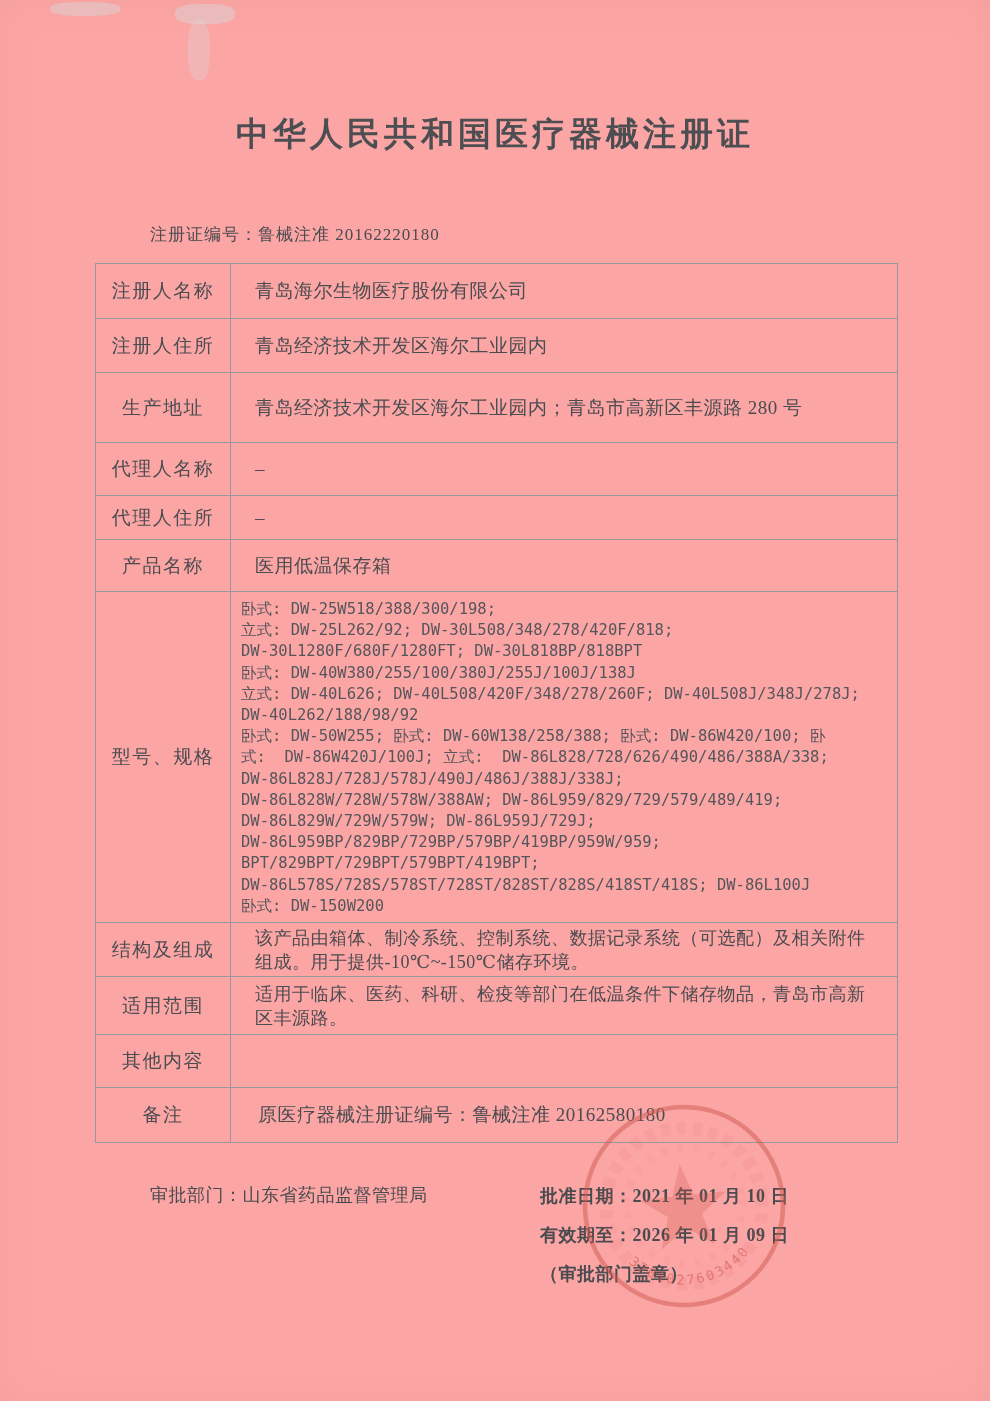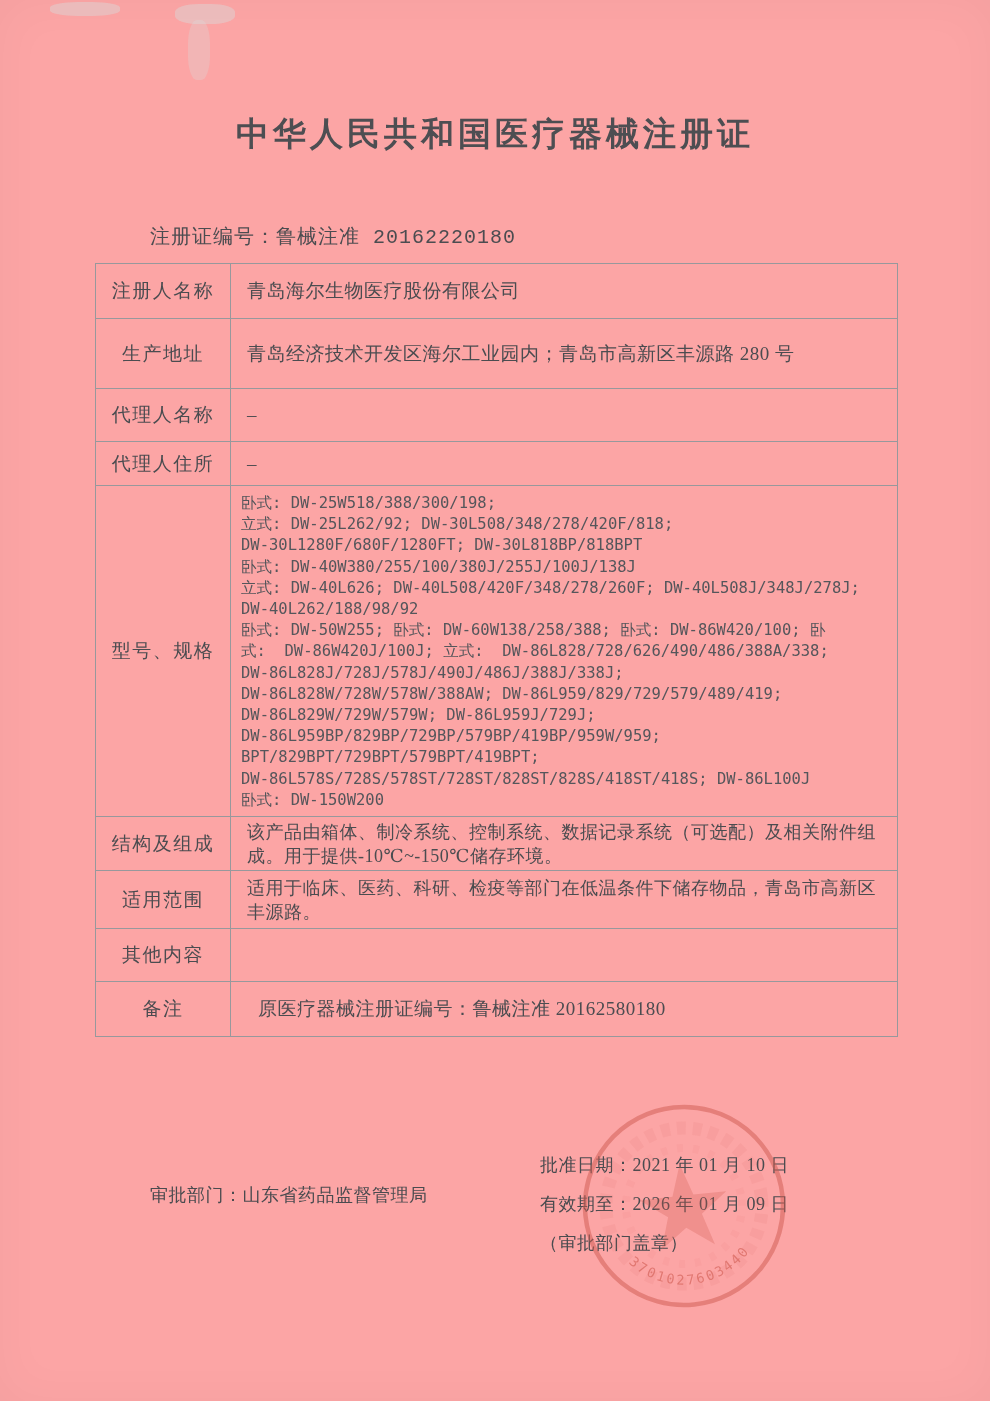--- a/index.html
+++ b/index.html
@@ -10,40 +10,40 @@
     box-shadow:inset 0 0 50px rgba(0,0,0,0.035);
   }
   .smudge{position:absolute;background:#d9d9d9;opacity:.45;border-radius:40%;}
   .s1{left:50px;top:2px;width:70px;height:14px;}
   .s2{left:175px;top:4px;width:60px;height:20px;}
   .s3{left:188px;top:20px;width:22px;height:60px;opacity:.3;}
   .title{
     position:absolute;top:112px;left:0;width:100%;margin:0;
     text-align:center;font-size:33px;font-weight:600;letter-spacing:4px;color:#4d4e52;
   }
-  .regline{position:absolute;left:150px;top:223px;font-size:20px;letter-spacing:1px;color:#4b4c50;font-family:Liberation Mono, monospace;}
+  .regline{position:absolute;left:150px;top:223px;font-size:17px;letter-spacing:1px;color:#4b4c50;}
   .cert-table{
     position:absolute;left:95px;top:263px;width:803px;
     border-collapse:collapse;table-layout:fixed;
   }
   .cert-table col.c1{width:135px;}
   .cert-table th,.cert-table td{
     border:1px solid #97989c;font-weight:normal;vertical-align:middle;
   }
   .cert-table th{font-size:19px;text-align:center;letter-spacing:1.5px;padding:0;color:#4b4c50;}
-  .cert-table td{font-size:19px;padding:2px 16px;letter-spacing:.5px;color:#4b4c50;}
+  .cert-table td{font-size:19px;padding:2px 24px;letter-spacing:.5px;color:#4b4c50;}
   .model-cell{padding:7px 10px 5px 10px !important;}
   .model-line{
     font-family:"DejaVu Sans Mono",monospace;
     font-size:15.5px;line-height:21.2px;letter-spacing:0;
     color:#55565b;white-space:pre;
   }
   .note-value{padding-left:27px !important;}
   .footer-left{position:absolute;left:150px;top:1183px;font-size:18px;letter-spacing:.5px;}
-  .footer-right{position:absolute;left:540px;top:1152px;font-size:18px;letter-spacing:.5px;}
+  .footer-right{position:absolute;left:540px;top:1183px;font-size:18px;letter-spacing:.5px;font-weight:bold;}
   .footer-right .fline{height:39px;line-height:26px;}
   .seal{position:absolute;left:570px;top:1092px;width:228px;height:228px;pointer-events:none;}
 </style>
 </head>
 <body>
 
 <div class="page">
   <div class="smudge s1"></div>
   <div class="smudge s2"></div>
   <div class="smudge s3"></div>
@@ -57,31 +57,39 @@
   <table class="cert-table">
     <colgroup>
         <col class="c1">
         <col class="c2">
       </colgroup>
     <tbody>
       <tr style="height:55px">
         <th>注册人名称</th>
         <td>青岛海尔生物医疗股份有限公司</td>
       </tr>
+      <tr style="height:54px">
+        <th>注册人住所</th>
+        <td>青岛经济技术开发区海尔工业园内</td>
+      </tr>
       <tr style="height:70px">
         <th>生产地址</th>
         <td>青岛经济技术开发区海尔工业园内；青岛市高新区丰源路 280 号</td>
       </tr>
       <tr style="height:53px">
         <th>代理人名称</th>
         <td>–</td>
       </tr>
       <tr style="height:44px">
         <th>代理人住所</th>
         <td>–</td>
+      </tr>
+      <tr style="height:52px">
+        <th>产品名称</th>
+        <td>医用低温保存箱</td>
       </tr>
 
       <tr style="height:322px">
         <th>型号、规格</th>
         <td class="model-cell">
           <div class="model-line">卧式: DW-25W518/388/300/198;</div>
           <div class="model-line">立式: DW-25L262/92; DW-30L508/348/278/420F/818;</div>
           <div class="model-line">DW-30L1280F/680F/1280FT; DW-30L818BP/818BPT</div>
           <div class="model-line">卧式: DW-40W380/255/100/380J/255J/100J/138J</div>
           <div class="model-line">立式: DW-40L626; DW-40L508/420F/348/278/260F; DW-40L508J/348J/278J;</div>

